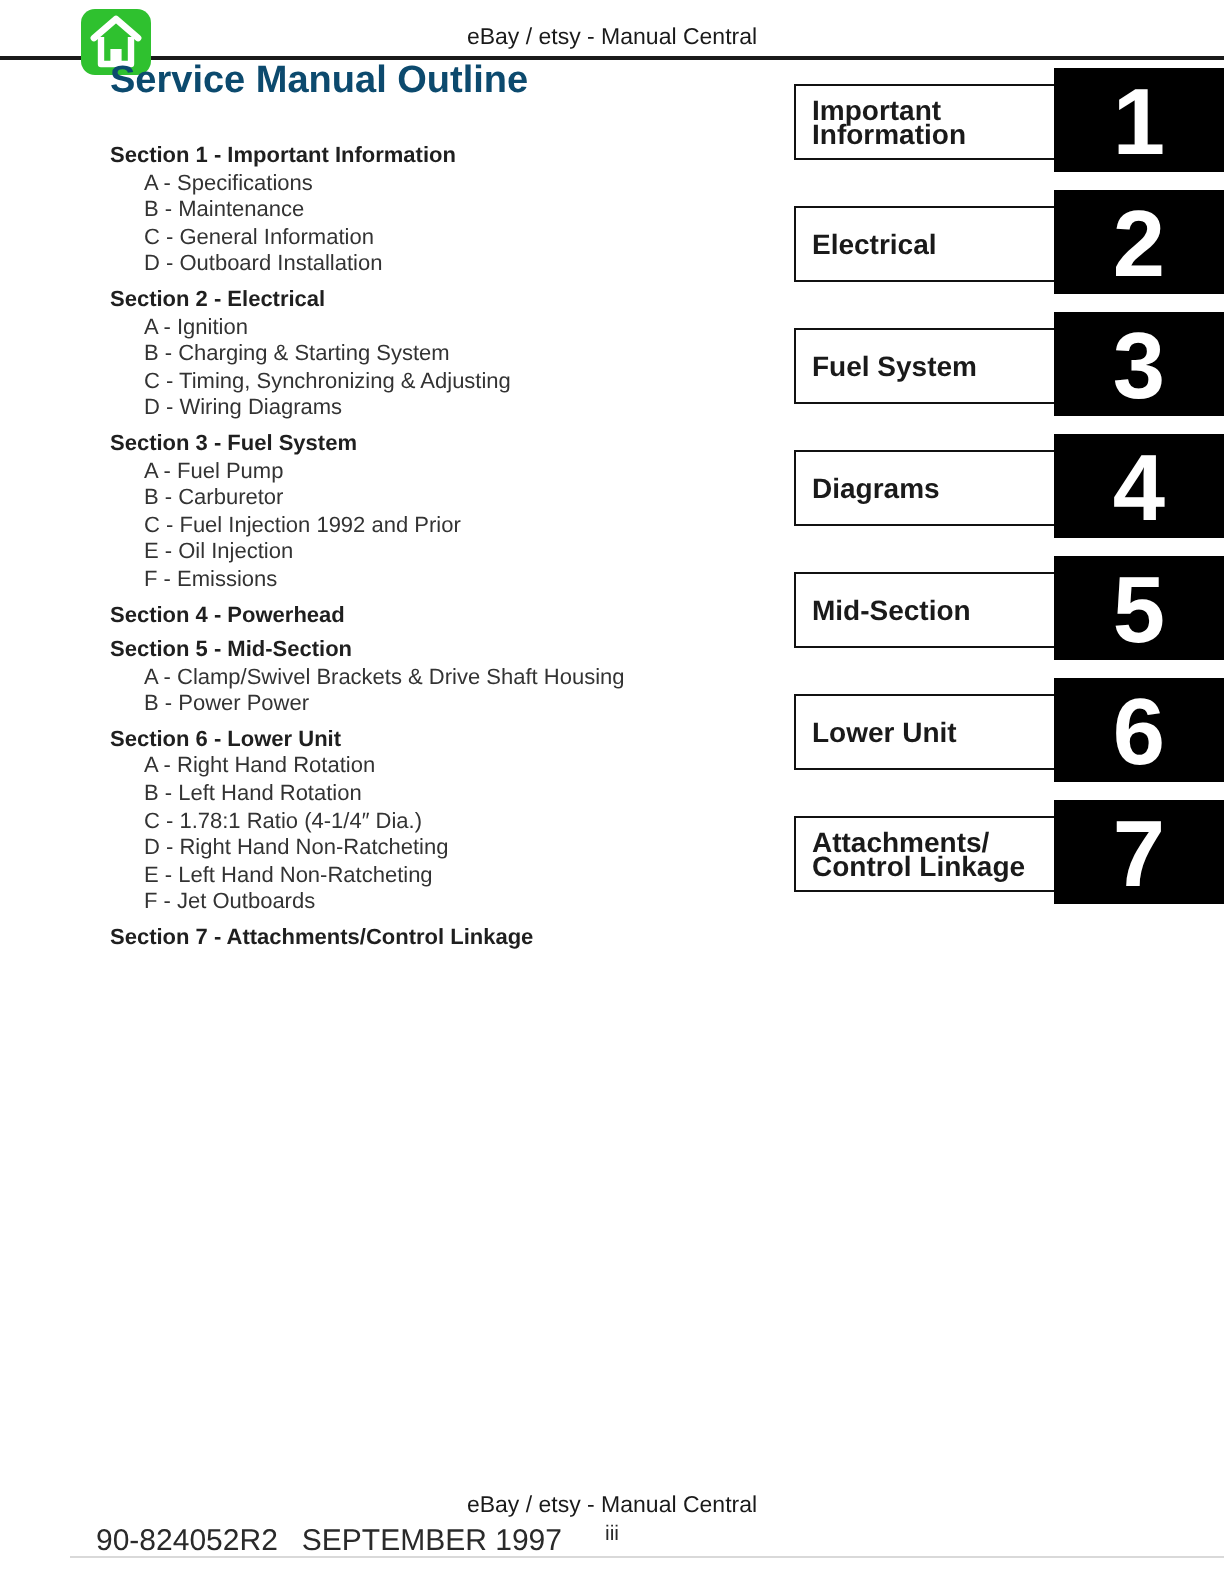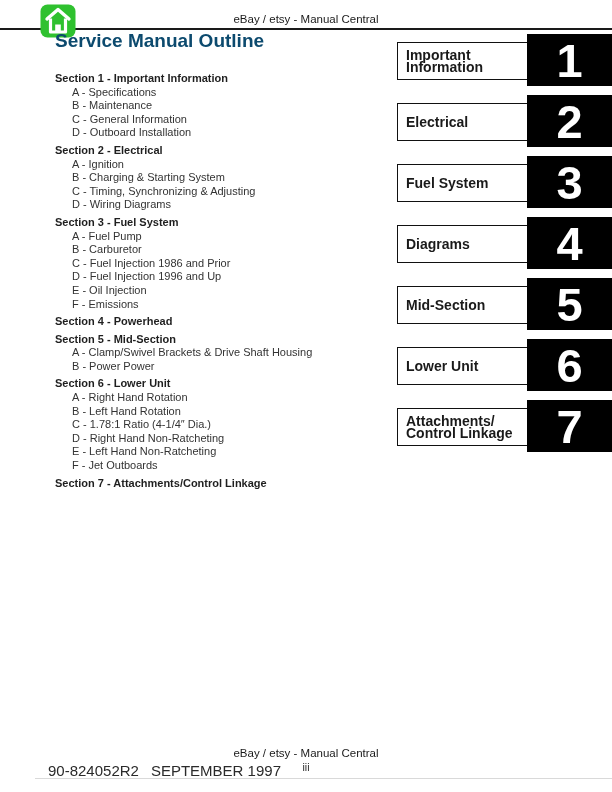--- a/index.html
+++ b/index.html
@@ -58,22 +58,21 @@
       <div class="sec-item">C - General Information</div>
       <div class="sec-item">D - Outboard Installation</div>
       <div class="sec-heading">Section 2 - Electrical</div>
       <div class="sec-item">A - Ignition</div>
       <div class="sec-item">B - Charging &amp; Starting System</div>
       <div class="sec-item">C - Timing, Synchronizing &amp; Adjusting</div>
       <div class="sec-item">D - Wiring Diagrams</div>
       <div class="sec-heading">Section 3 - Fuel System</div>
       <div class="sec-item">A - Fuel Pump</div>
       <div class="sec-item">B - Carburetor</div>
-      <div class="sec-item">C - Fuel Injection 1986 and Prior</div>
-      <div class="sec-item">D - Fuel Injection 1996 and Up</div>
+      <div class="sec-item">C - Fuel Injection 1992 and Prior</div>
       <div class="sec-item">E - Oil Injection</div>
       <div class="sec-item">F - Emissions</div>
       <div class="sec-heading">Section 4 - Powerhead</div>
       <div class="sec-heading">Section 5 - Mid-Section</div>
       <div class="sec-item">A - Clamp/Swivel Brackets &amp; Drive Shaft Housing</div>
       <div class="sec-item">B - Power Power</div>
       <div class="sec-heading">Section 6 - Lower Unit</div>
       <div class="sec-item">A - Right Hand Rotation</div>
       <div class="sec-item">B - Left Hand Rotation</div>
       <div class="sec-item">C - 1.78:1 Ratio (4-1/4″ Dia.)</div>

